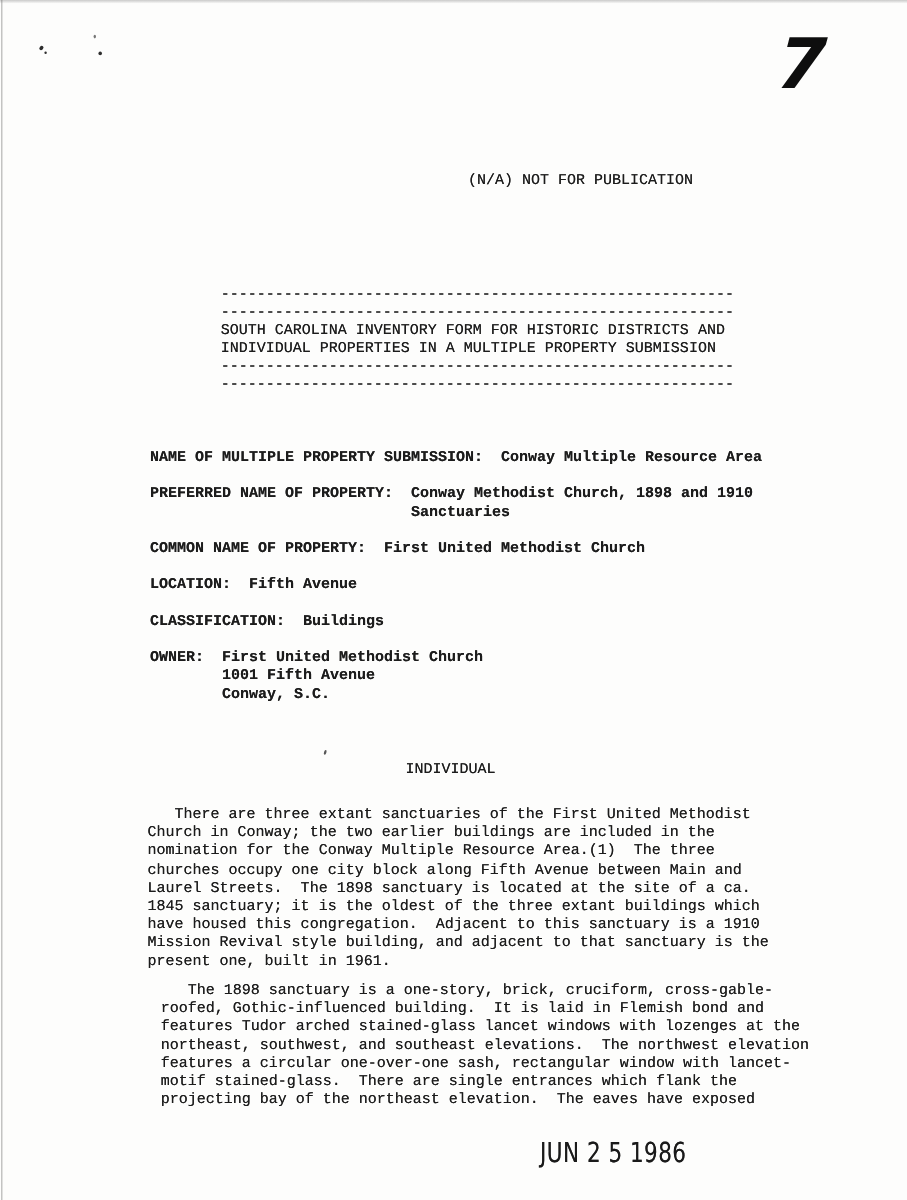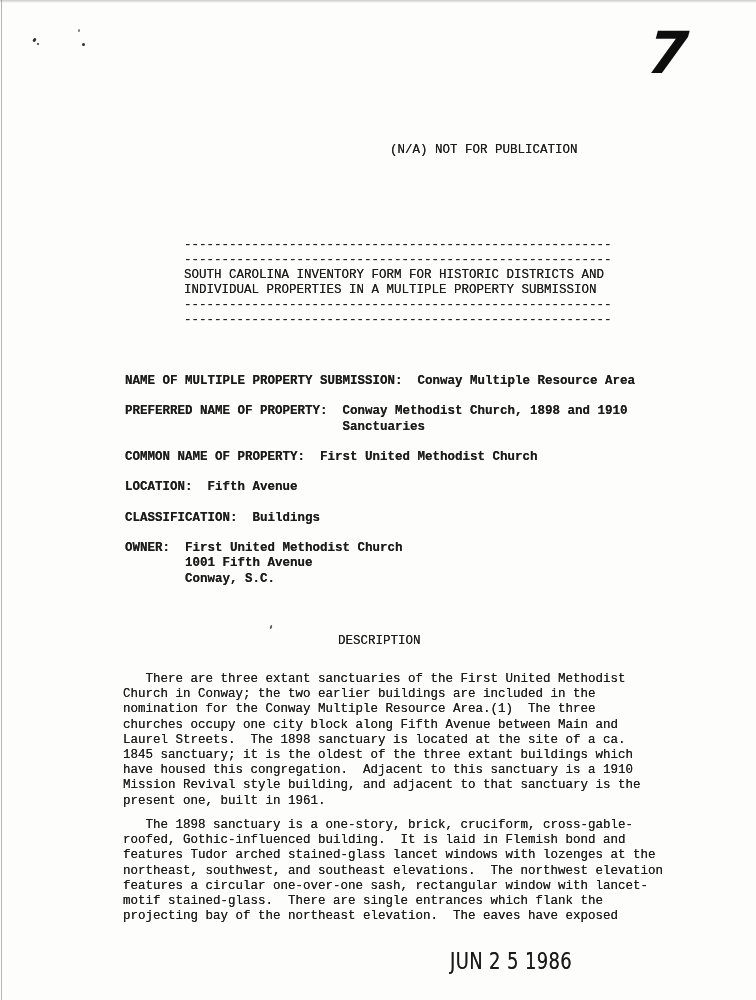--- a/index.html
+++ b/index.html
@@ -39,21 +39,21 @@
     letter-spacing:0;
     white-space:pre;
     color:#1c1c1c;
     text-shadow:0 0 0.5px rgba(25,25,25,0.85);
   }
   .na-line{left:390px;top:143px;text-align:center;}
   .header-block{left:184px;top:238px;line-height:14.9px;}
   .fields-block{left:125px;top:374px;font-weight:bold;}
   .desc-heading{left:338px;top:634px;}
   .para-1{left:123px;top:672px;}
-  .para-2{left:123px;top:818px;}
+  .para-2{left:134px;top:818px;}
 
   
   .page-number{
     position:absolute;left:648px;top:24px;width:60px;
     font-family:"DejaVu Sans",sans-serif;
     font-weight:bold;font-style:italic;
     font-size:58px;line-height:58px;
     color:#0e0e0e;
     transform:skewX(-4deg);
   }
@@ -102,21 +102,21 @@
 COMMON NAME OF PROPERTY:  First United Methodist Church
 
 LOCATION:  Fifth Avenue
 
 CLASSIFICATION:  Buildings
 
 OWNER:  First United Methodist Church
         1001 Fifth Avenue
         Conway, S.C.</div>
 
-  <div class="typew desc-heading">DESCRIPTION</div>
+  <div class="typew desc-heading">INDIVIDUAL</div>
 
   <div class="typew para-1">   There are three extant sanctuaries of the First United Methodist
 Church in Conway; the two earlier buildings are included in the
 nomination for the Conway Multiple Resource Area.(1)  The three
 churches occupy one city block along Fifth Avenue between Main and
 Laurel Streets.  The 1898 sanctuary is located at the site of a ca.
 1845 sanctuary; it is the oldest of the three extant buildings which
 have housed this congregation.  Adjacent to this sanctuary is a 1910
 Mission Revival style building, and adjacent to that sanctuary is the
 present one, built in 1961.</div>

